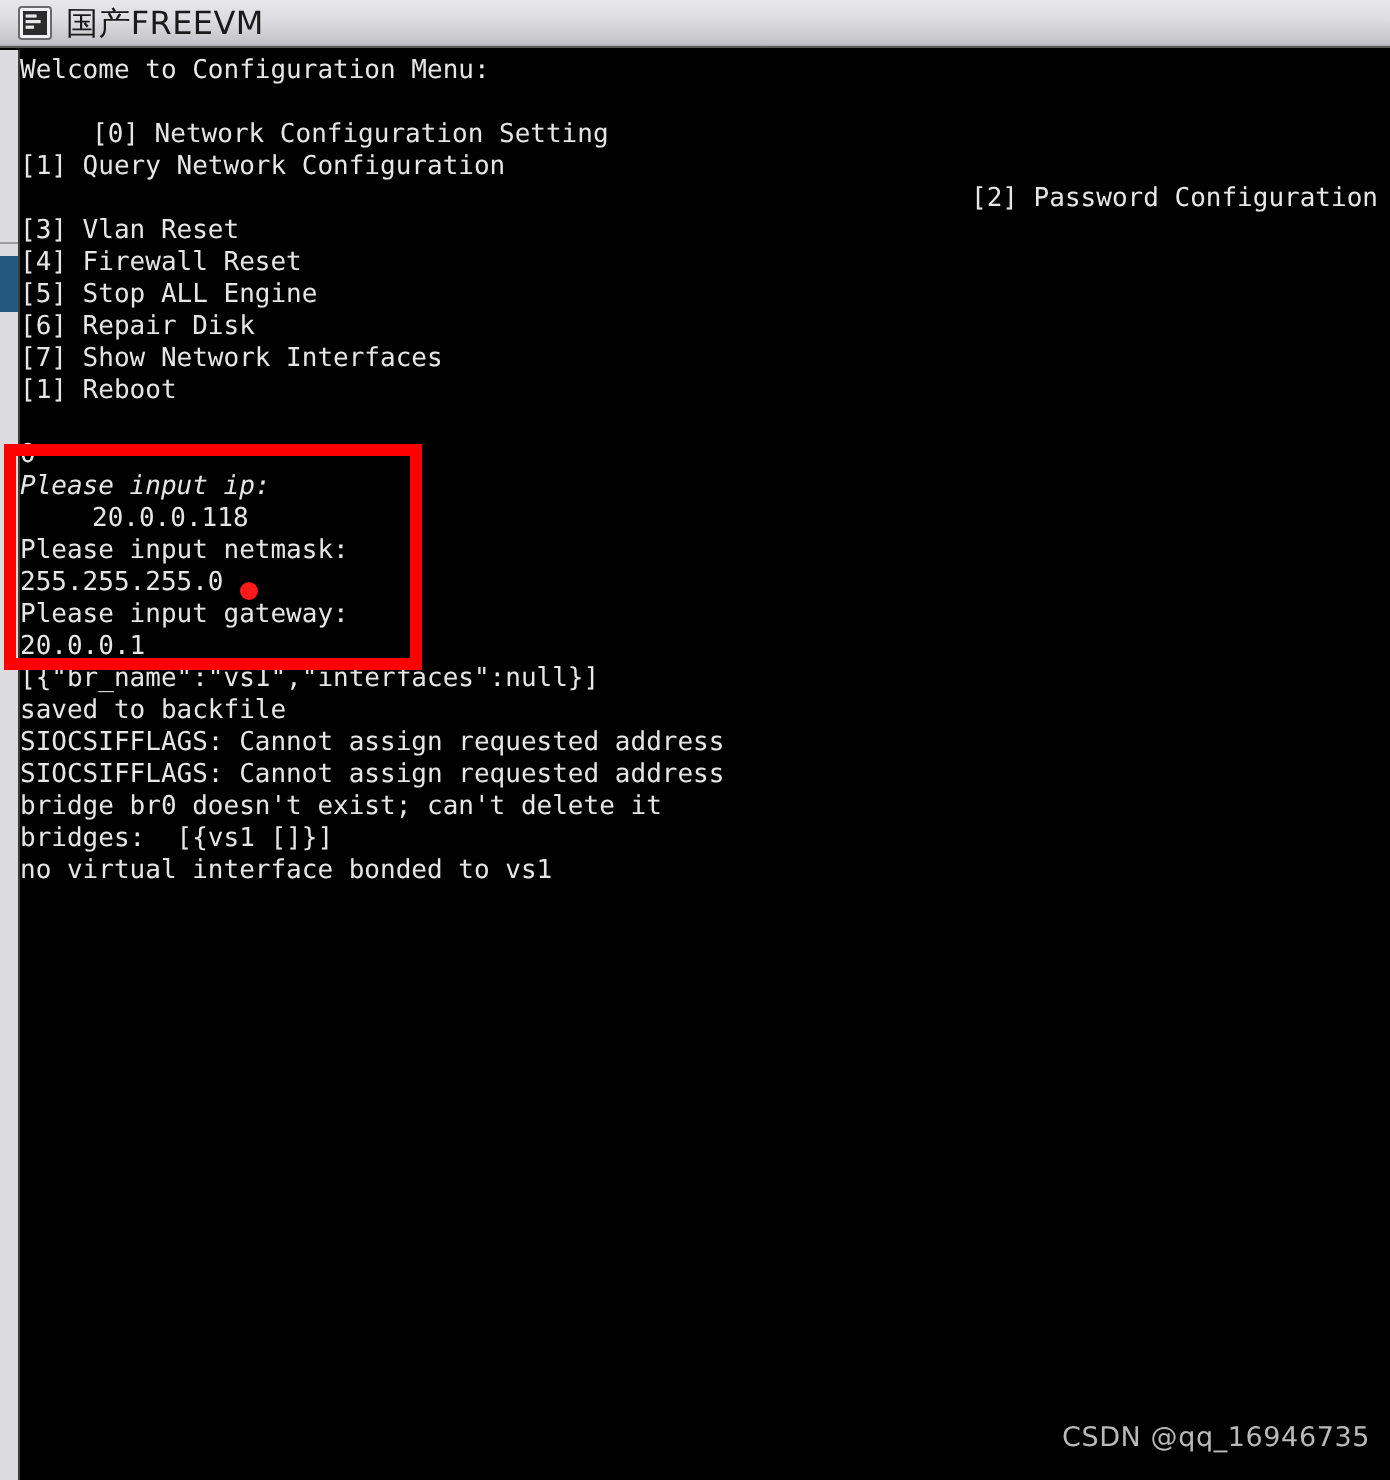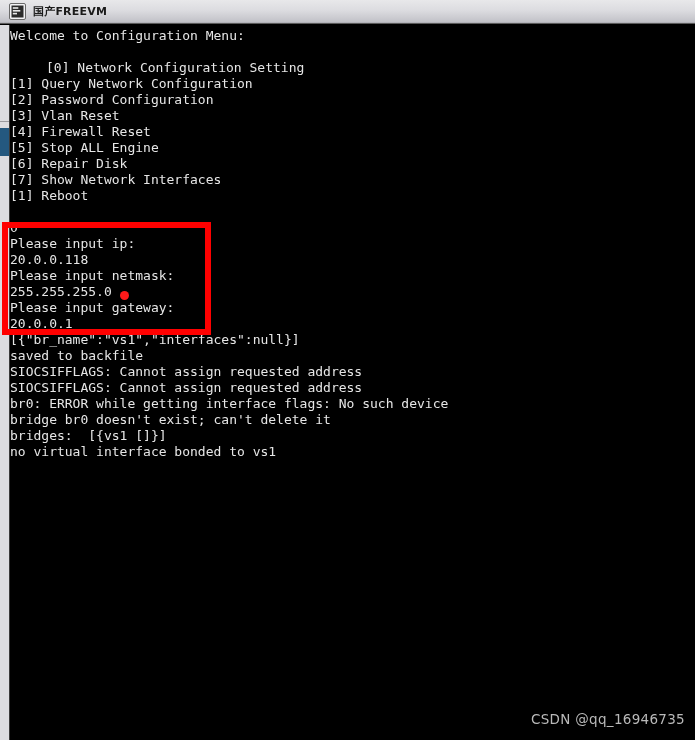--- a/index.html
+++ b/index.html
@@ -30,26 +30,25 @@
   #titlebar .tb-icon {
     width: 17px;
     height: 17px;
     margin-left: 9px;
     margin-right: 7px;
     flex: 0 0 auto;
     display: block;
   }
   #titlebar .tb-title {
     font-family: "DejaVu Sans", "Liberation Sans", sans-serif;
-    font-size: 11px;
+    font-size: 16px;
     color: #1a1a1a;
     line-height: 1;
     white-space: nowrap;
     letter-spacing: 0.2px;
-    font-weight: bold;
   }
 
   
   #terminal {
     position: absolute;
     left: 0;
     top: 25px;
     width: 695px;
     height: 715px;
     background: #000000;
@@ -156,40 +155,39 @@
   <div id="left-scrollbar" style="background: rgb(220, 220, 224);">
     <div class="tick"></div>
     <div class="thumb" style="background: rgb(36, 88, 127);"></div>
   </div>
 
   <div id="console">
       <div class="tline" style="color: rgb(230, 230, 230);">Welcome to Configuration Menu:</div>
       <div class="tline blank"></div>
       <div class="tline" style="color: #e5e5e5; padding-left: 36px;">[0] Network Configuration Setting</div>
       <div class="tline" style="color: rgb(230, 230, 230);">[1] Query Network Configuration</div>
-      <div class="tline" style="color: rgb(230, 230, 230);">[2] Password Configuration</div>
+      <div class="tline" style="color: rgb(230, 230, 230); text-align: right;">[2] Password Configuration</div>
       <div class="tline" style="color: rgb(230, 230, 230);">[3] Vlan Reset</div>
       <div class="tline" style="color: rgb(230, 230, 230);">[4] Firewall Reset</div>
       <div class="tline" style="color: rgb(230, 230, 230);">[5] Stop ALL Engine</div>
       <div class="tline" style="color: rgb(230, 230, 230);">[6] Repair Disk</div>
       <div class="tline" style="color: rgb(230, 230, 230);">[7] Show Network Interfaces</div>
       <div class="tline" style="color: rgb(230, 230, 230);">[1] Reboot</div>
       <div class="tline blank"></div>
       <div class="tline" style="color: rgb(230, 230, 230);">0</div>
-      <div class="tline" style="color: rgb(230, 230, 230);">Please input ip:</div>
-      <div class="tline" style="color: rgb(230, 230, 230);">20.0.0.118</div>
+      <div class="tline" style="color: rgb(230, 230, 230); font-style: italic;">Please input ip:</div>
+      <div class="tline" style="color: rgb(230, 230, 230); padding-left: 36px;">20.0.0.118</div>
       <div class="tline" style="color: rgb(230, 230, 230);">Please input netmask:</div>
       <div class="tline" style="color: rgb(230, 230, 230);">255.255.255.0</div>
       <div class="tline" style="color: rgb(230, 230, 230);">Please input gateway:</div>
       <div class="tline" style="color: rgb(230, 230, 230);">20.0.0.1</div>
       <div class="tline" style="color: rgb(230, 230, 230);">[{"br_name":"vs1","interfaces":null}]</div>
       <div class="tline" style="color: rgb(230, 230, 230);">saved to backfile</div>
       <div class="tline" style="color: rgb(230, 230, 230);">SIOCSIFFLAGS: Cannot assign requested address</div>
       <div class="tline" style="color: rgb(230, 230, 230);">SIOCSIFFLAGS: Cannot assign requested address</div>
-      <div class="tline" style="color: rgb(230, 230, 230);">br0: ERROR while getting interface flags: No such device</div>
       <div class="tline" style="color: rgb(230, 230, 230);">bridge br0 doesn't exist; can't delete it</div>
       <div class="tline" style="color: rgb(230, 230, 230);">bridges:  [{vs1 []}]</div>
       <div class="tline" style="color: rgb(230, 230, 230);">no virtual interface bonded to vs1</div>
     </div>
 
   <div id="red-box" style="border-color: rgb(255, 0, 0);"></div>
   <div id="red-dot" style="background: rgb(255, 26, 26);"></div>
 
   <div id="watermark">CSDN @qq_16946735</div>
 </div>

